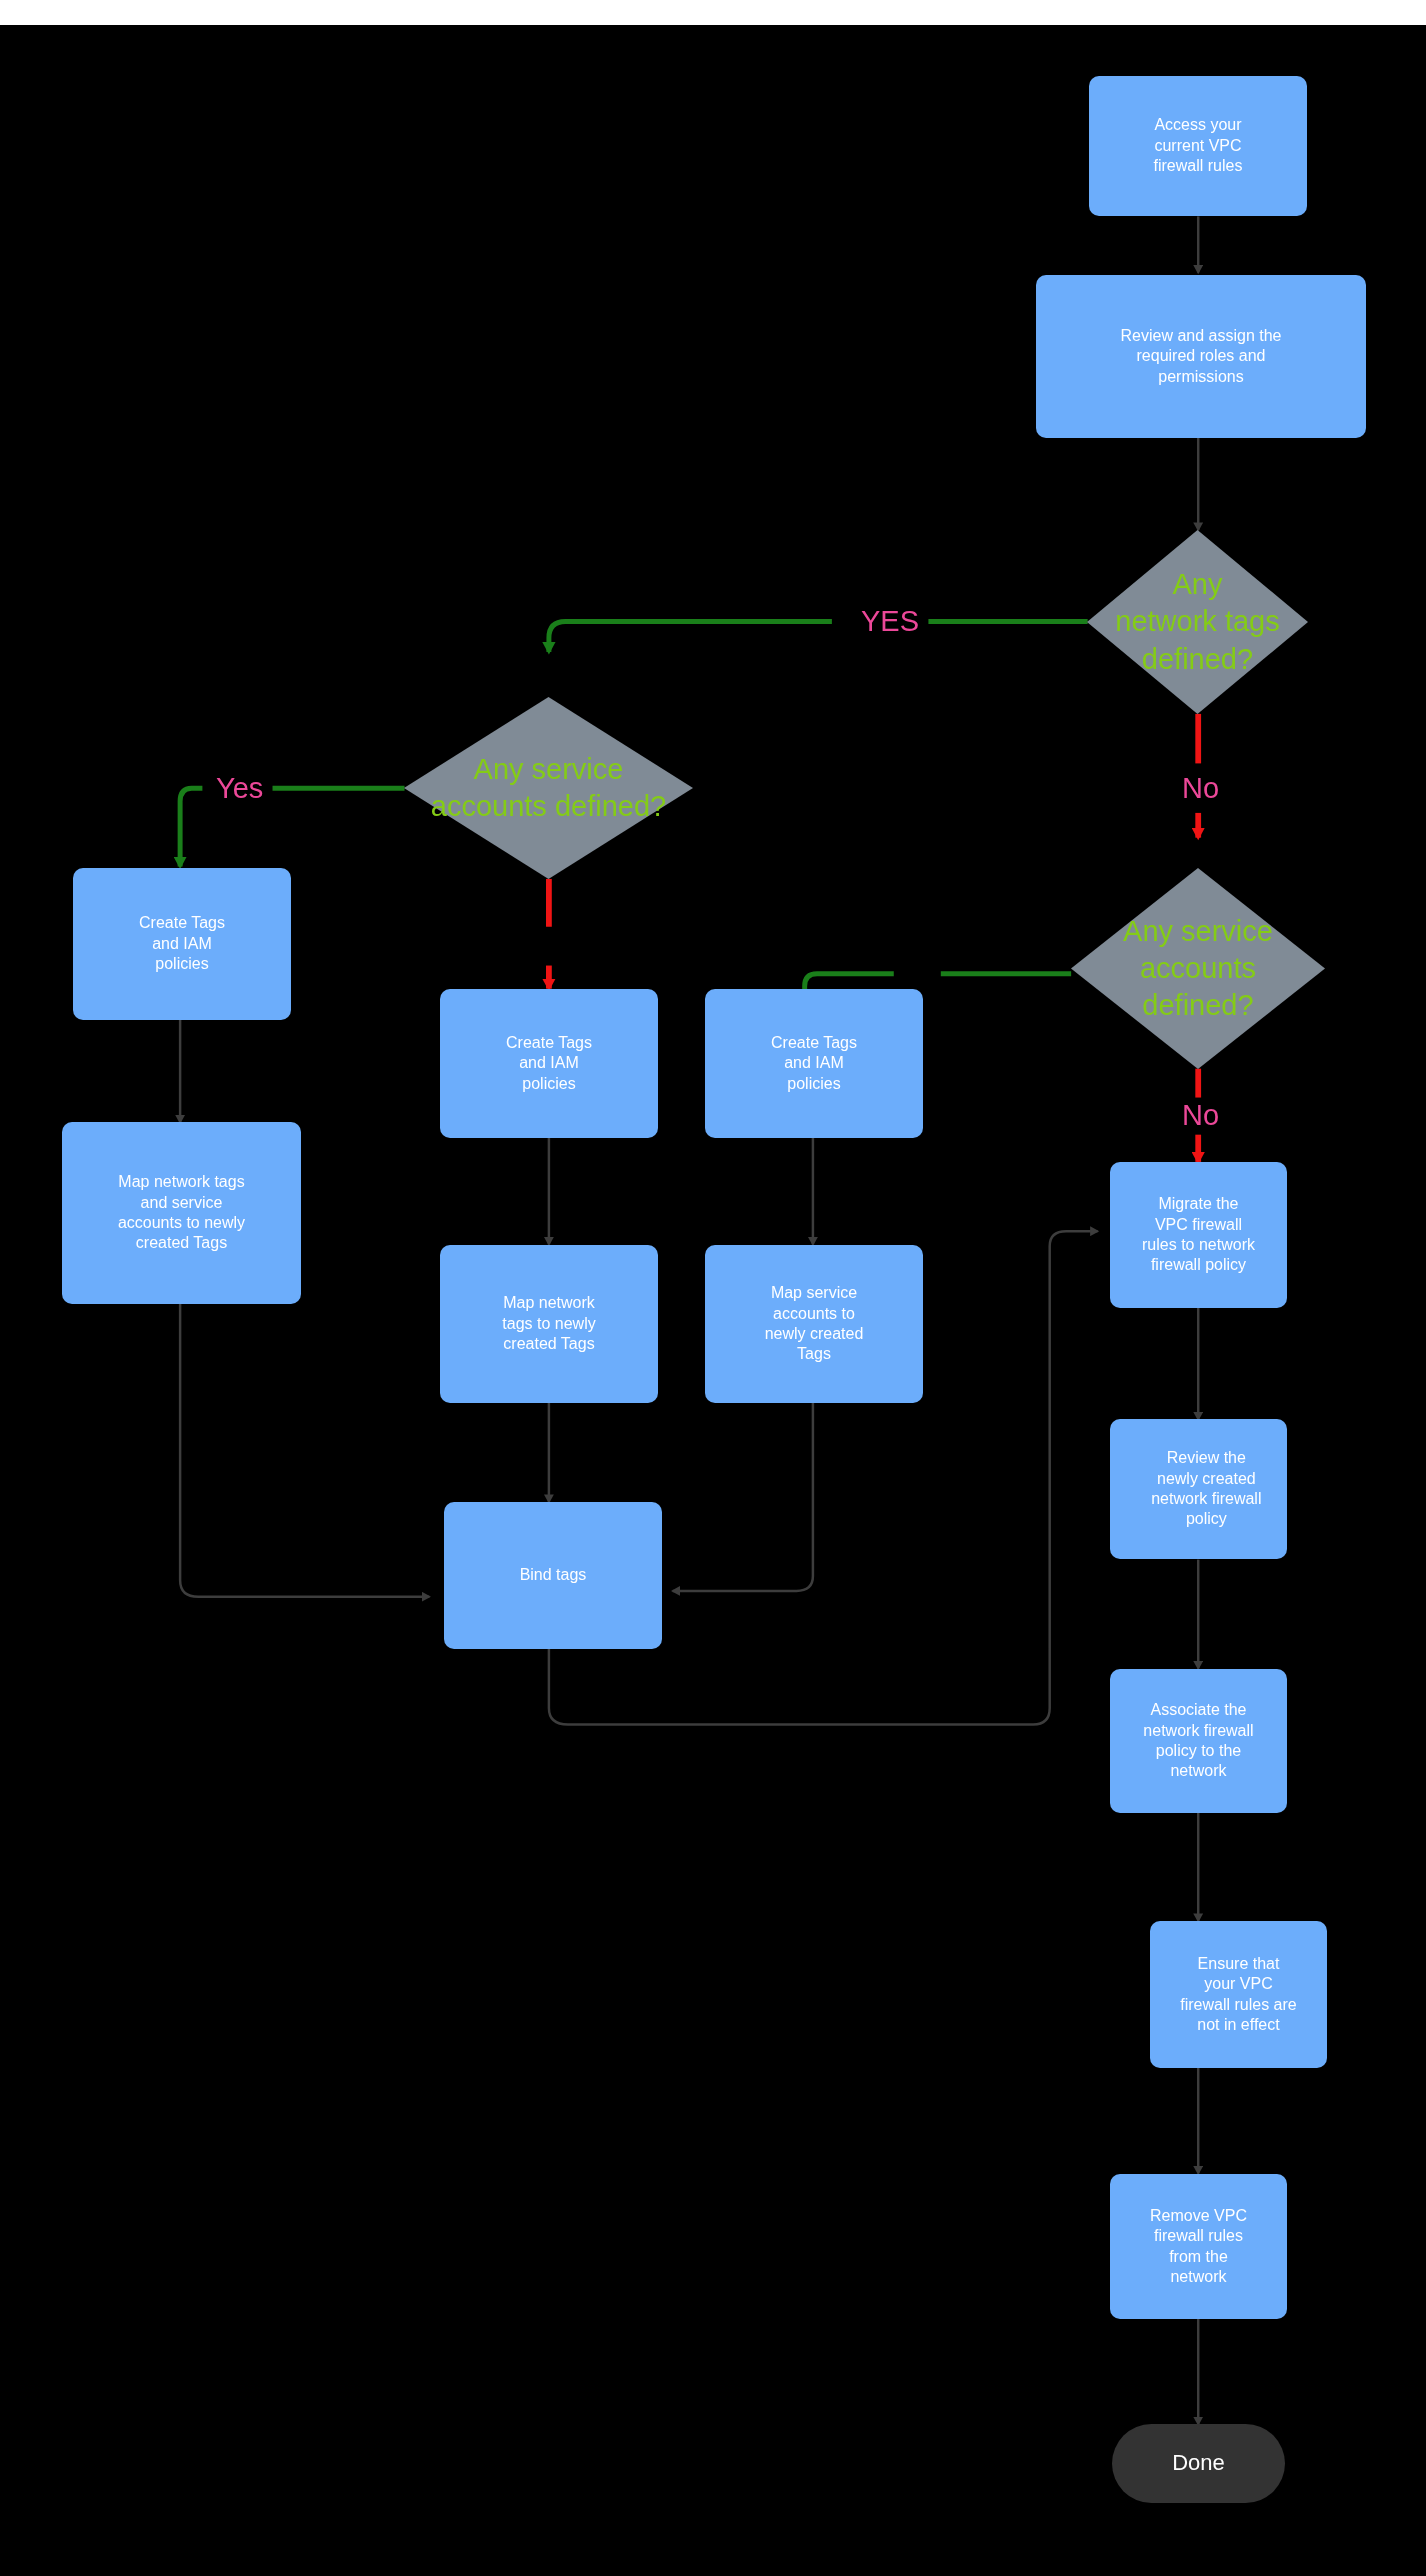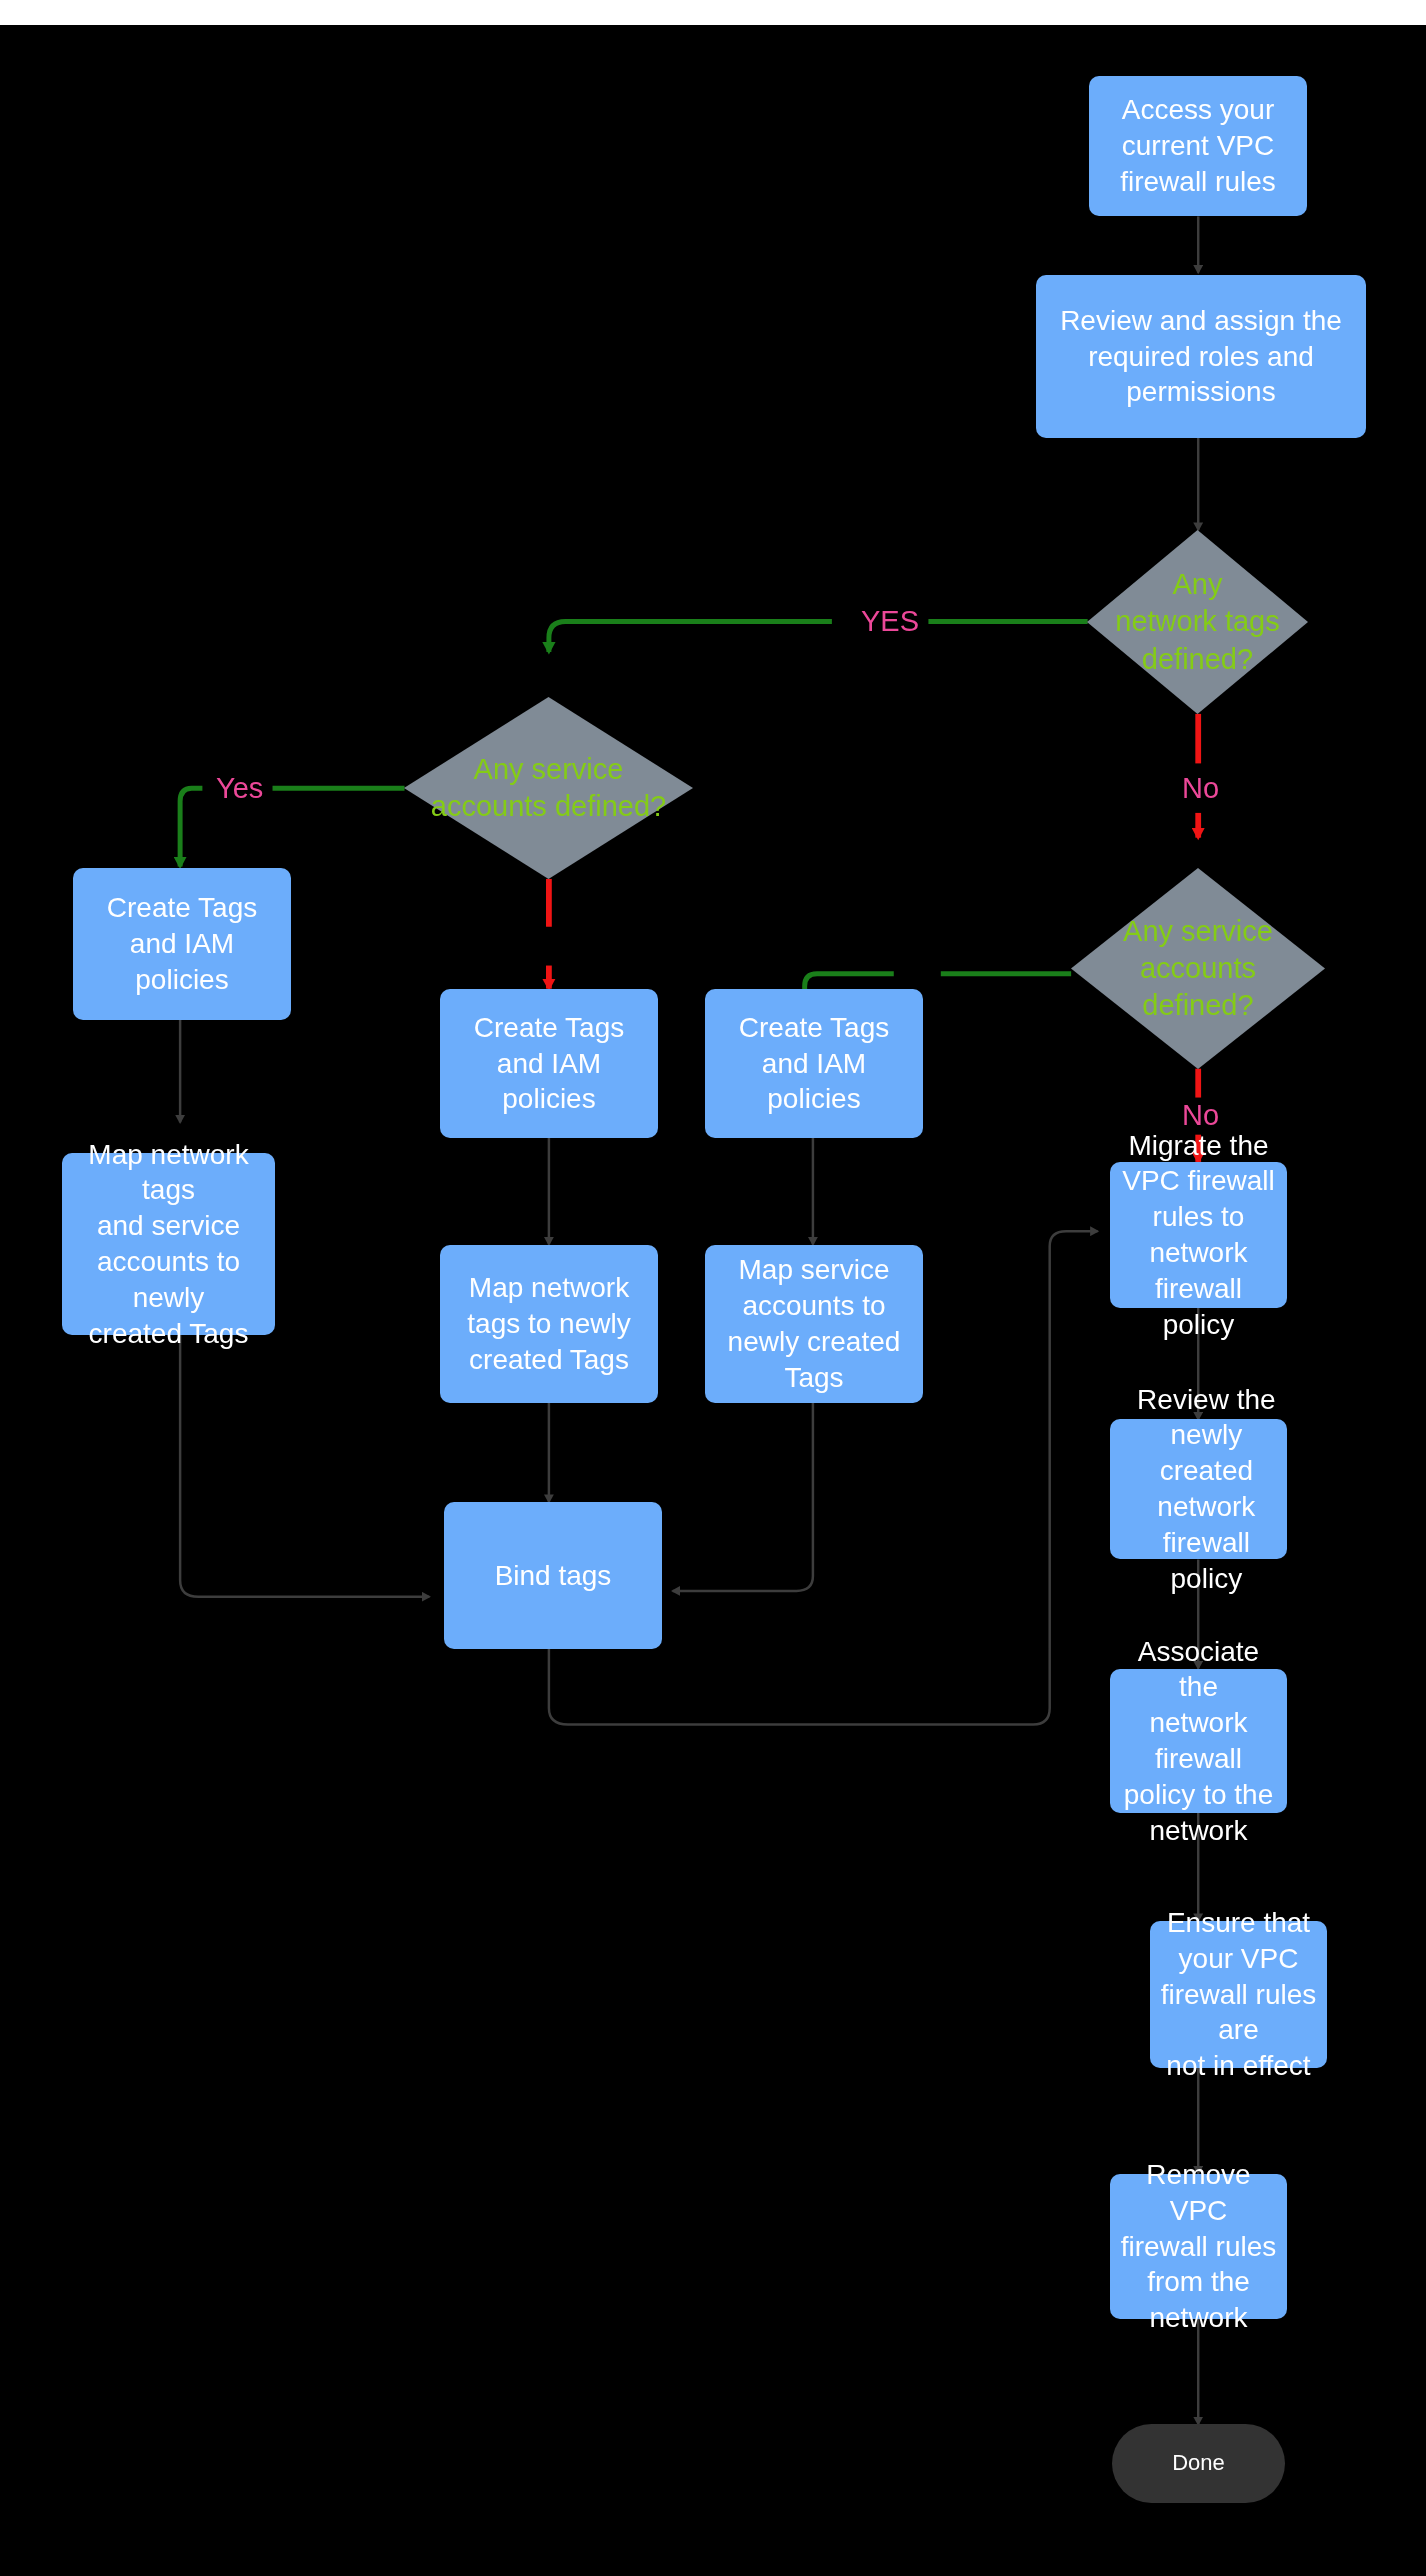--- a/index.html
+++ b/index.html
@@ -41,21 +41,21 @@
     align-items: center;
     justify-content: center;
     text-align: center;
     color: #ffffff;
     line-height: 1.28;
     white-space: pre-line;
   }
   .node.process {
     background: #6cadfb;
     border-radius: 10px;
-    font-size: 28px;
+    font-size: 16px;
     padding: 5px 8.3px;
   }
   .node.terminal {
     background: #333333;
     border-radius: 50px;
     font-size: 22px;
   }
   .diamond-wrap {
     position: absolute;
   }
@@ -201,21 +201,21 @@
 and IAM
 policies</span>
     </div>
 
     <div class="node process" style="left:705px; top:964px; width:218px; height:149px;">
       <span>Create Tags
 and IAM
 policies</span>
     </div>
 
-    <div class="node process" style="left:62px; top:1097px; width:213px; height:182px;margin-top:31px;">
+    <div class="node process" style="left:62px; top:1097px; width:239px; height:182px;">
       <span>Map network tags
 and service
 accounts to newly
 created Tags</span>
     </div>
 
     <div class="node process" style="left:440px; top:1220px; width:218px; height:158px;">
       <span>Map network
 tags to newly
 created Tags</span>

